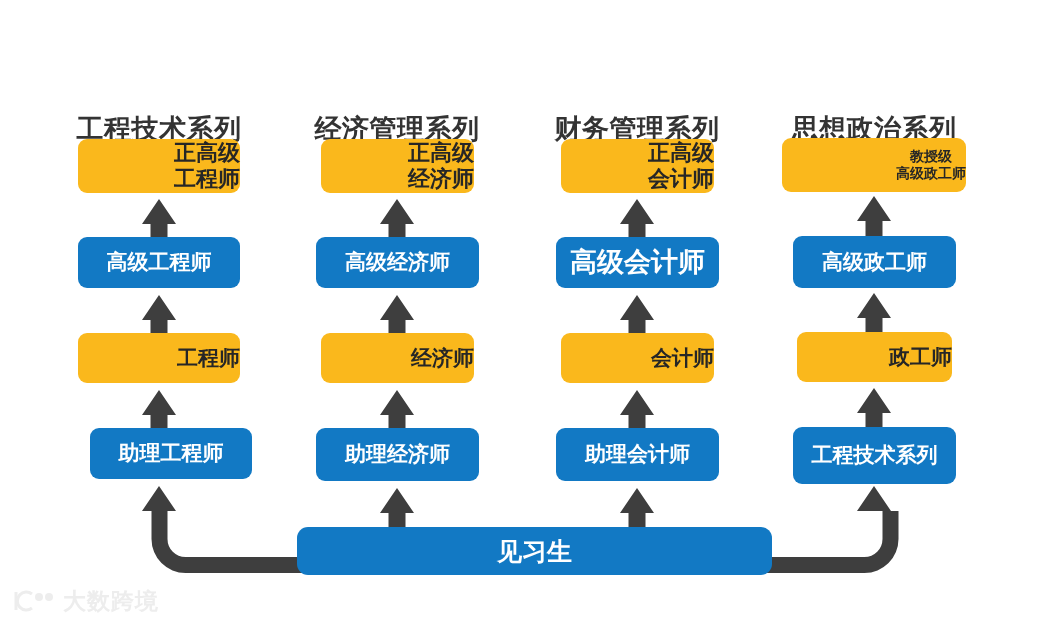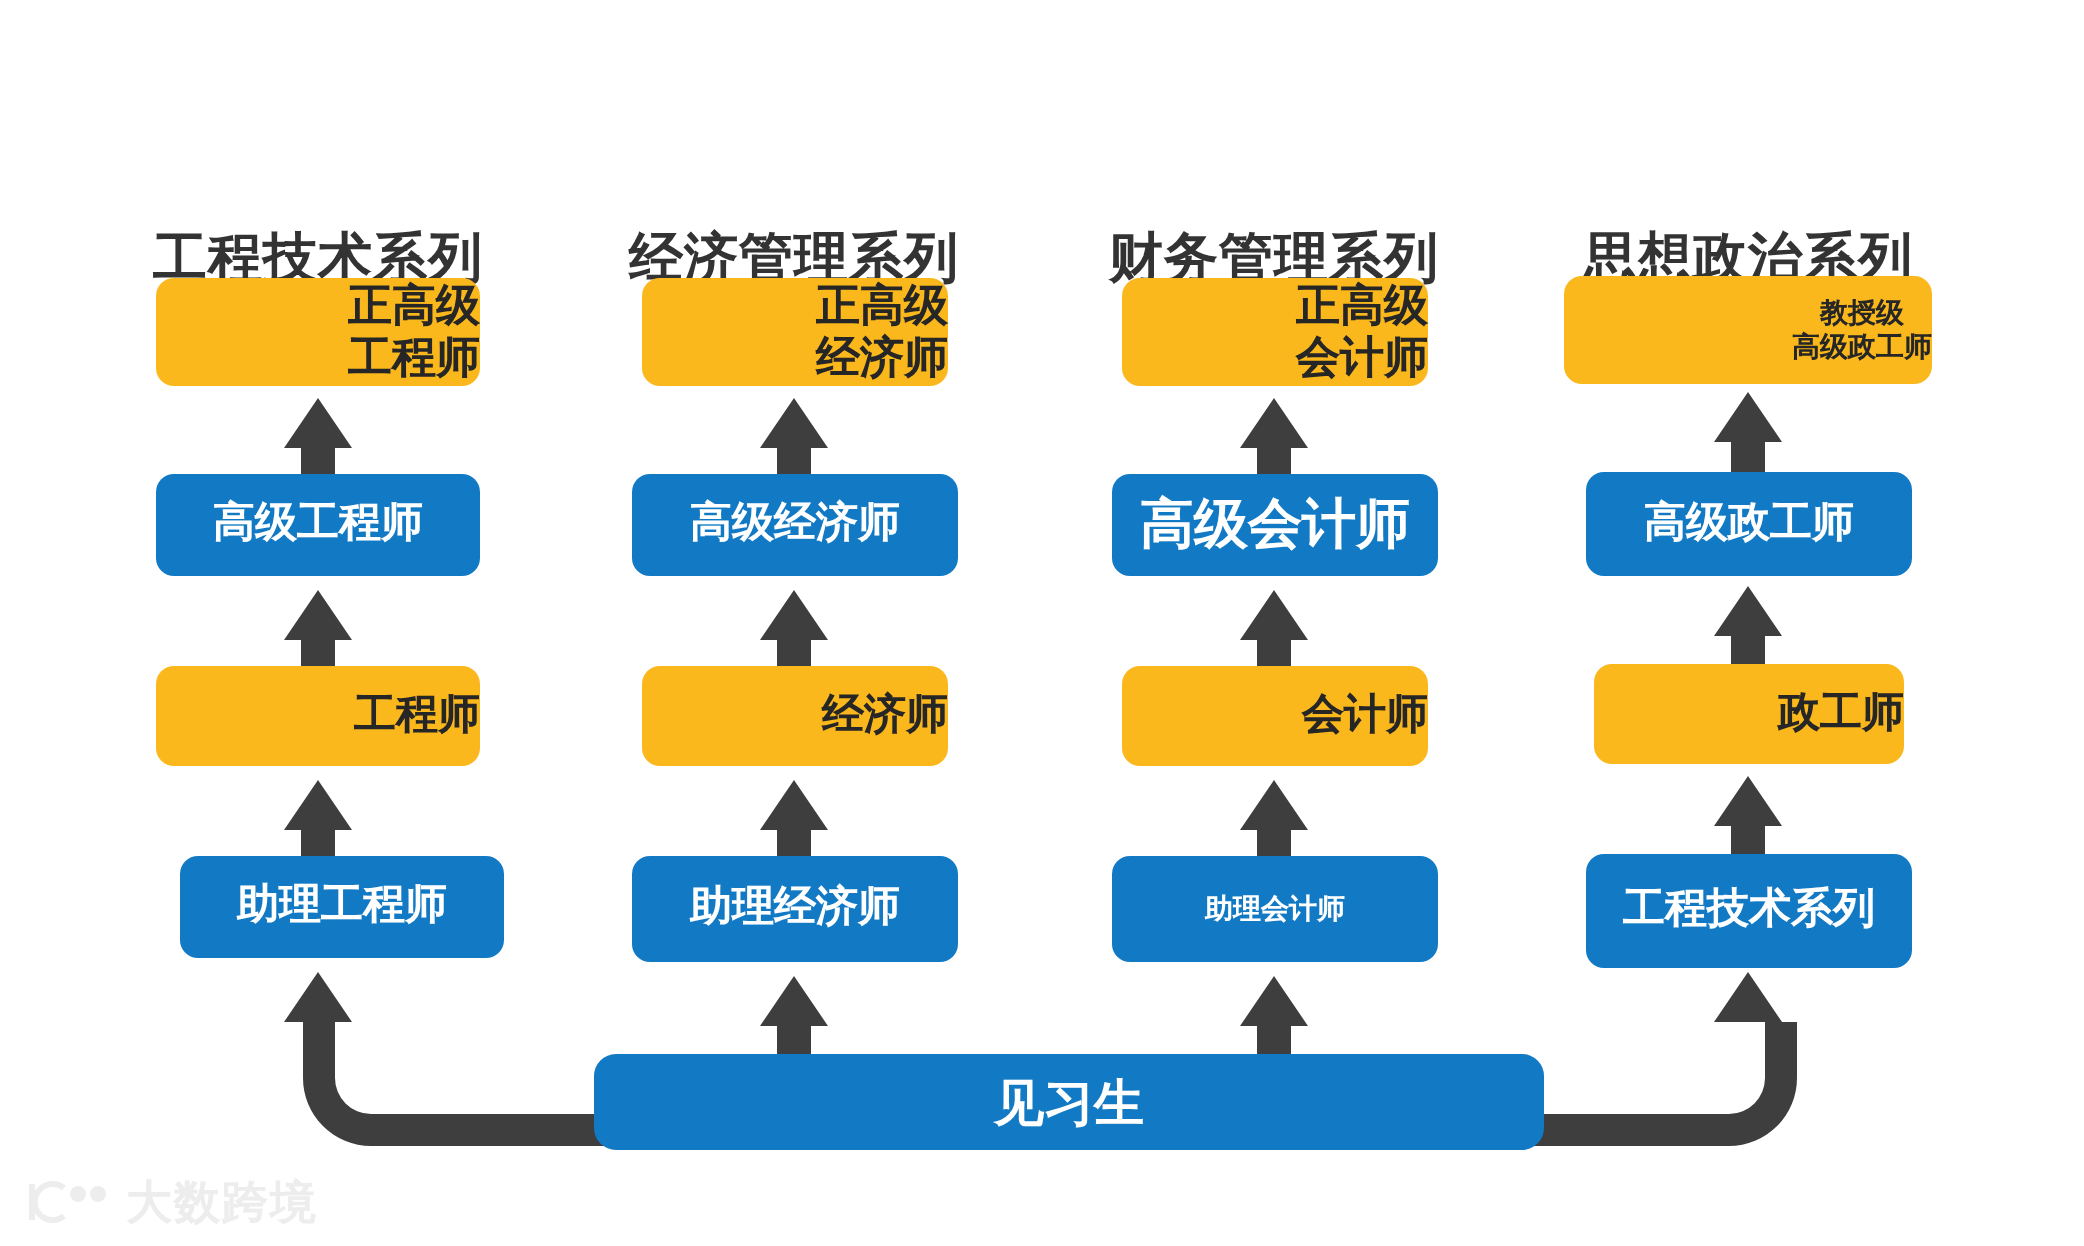--- a/index.html
+++ b/index.html
@@ -177,21 +177,21 @@
   <div class="box gold" style="left:561px; top:139px; width:153px; height:54px; font-size:22px;">
     <span class="label">正高级
 会计师</span>
   </div>
   <div class="box blue" style="left:556px; top:237px; width:163px; height:51px; font-size:27px;">
     <span class="label">高级会计师</span>
   </div>
   <div class="box gold" style="left:561px; top:333px; width:153px; height:50px; font-size:21px;">
     <span class="label">会计师</span>
   </div>
-  <div class="box blue" style="left:556px; top:428px; width:163px; height:53px; font-size:14px;">
+  <div class="box blue" style="left:556px; top:428px; width:163px; height:53px; font-size:21px;">
     <span class="label">助理会计师</span>
   </div>
 
   <div class="col-header" style="left:774px; top:72px; width:200px;">思想政治系列</div>
 
   <div class="box gold" style="left:782px; top:138px; width:184px; height:54px; font-size:14px;">
     <span class="label">教授级
 高级政工师</span>
   </div>
   <div class="box blue" style="left:793px; top:236px; width:163px; height:52px; font-size:21px;">

